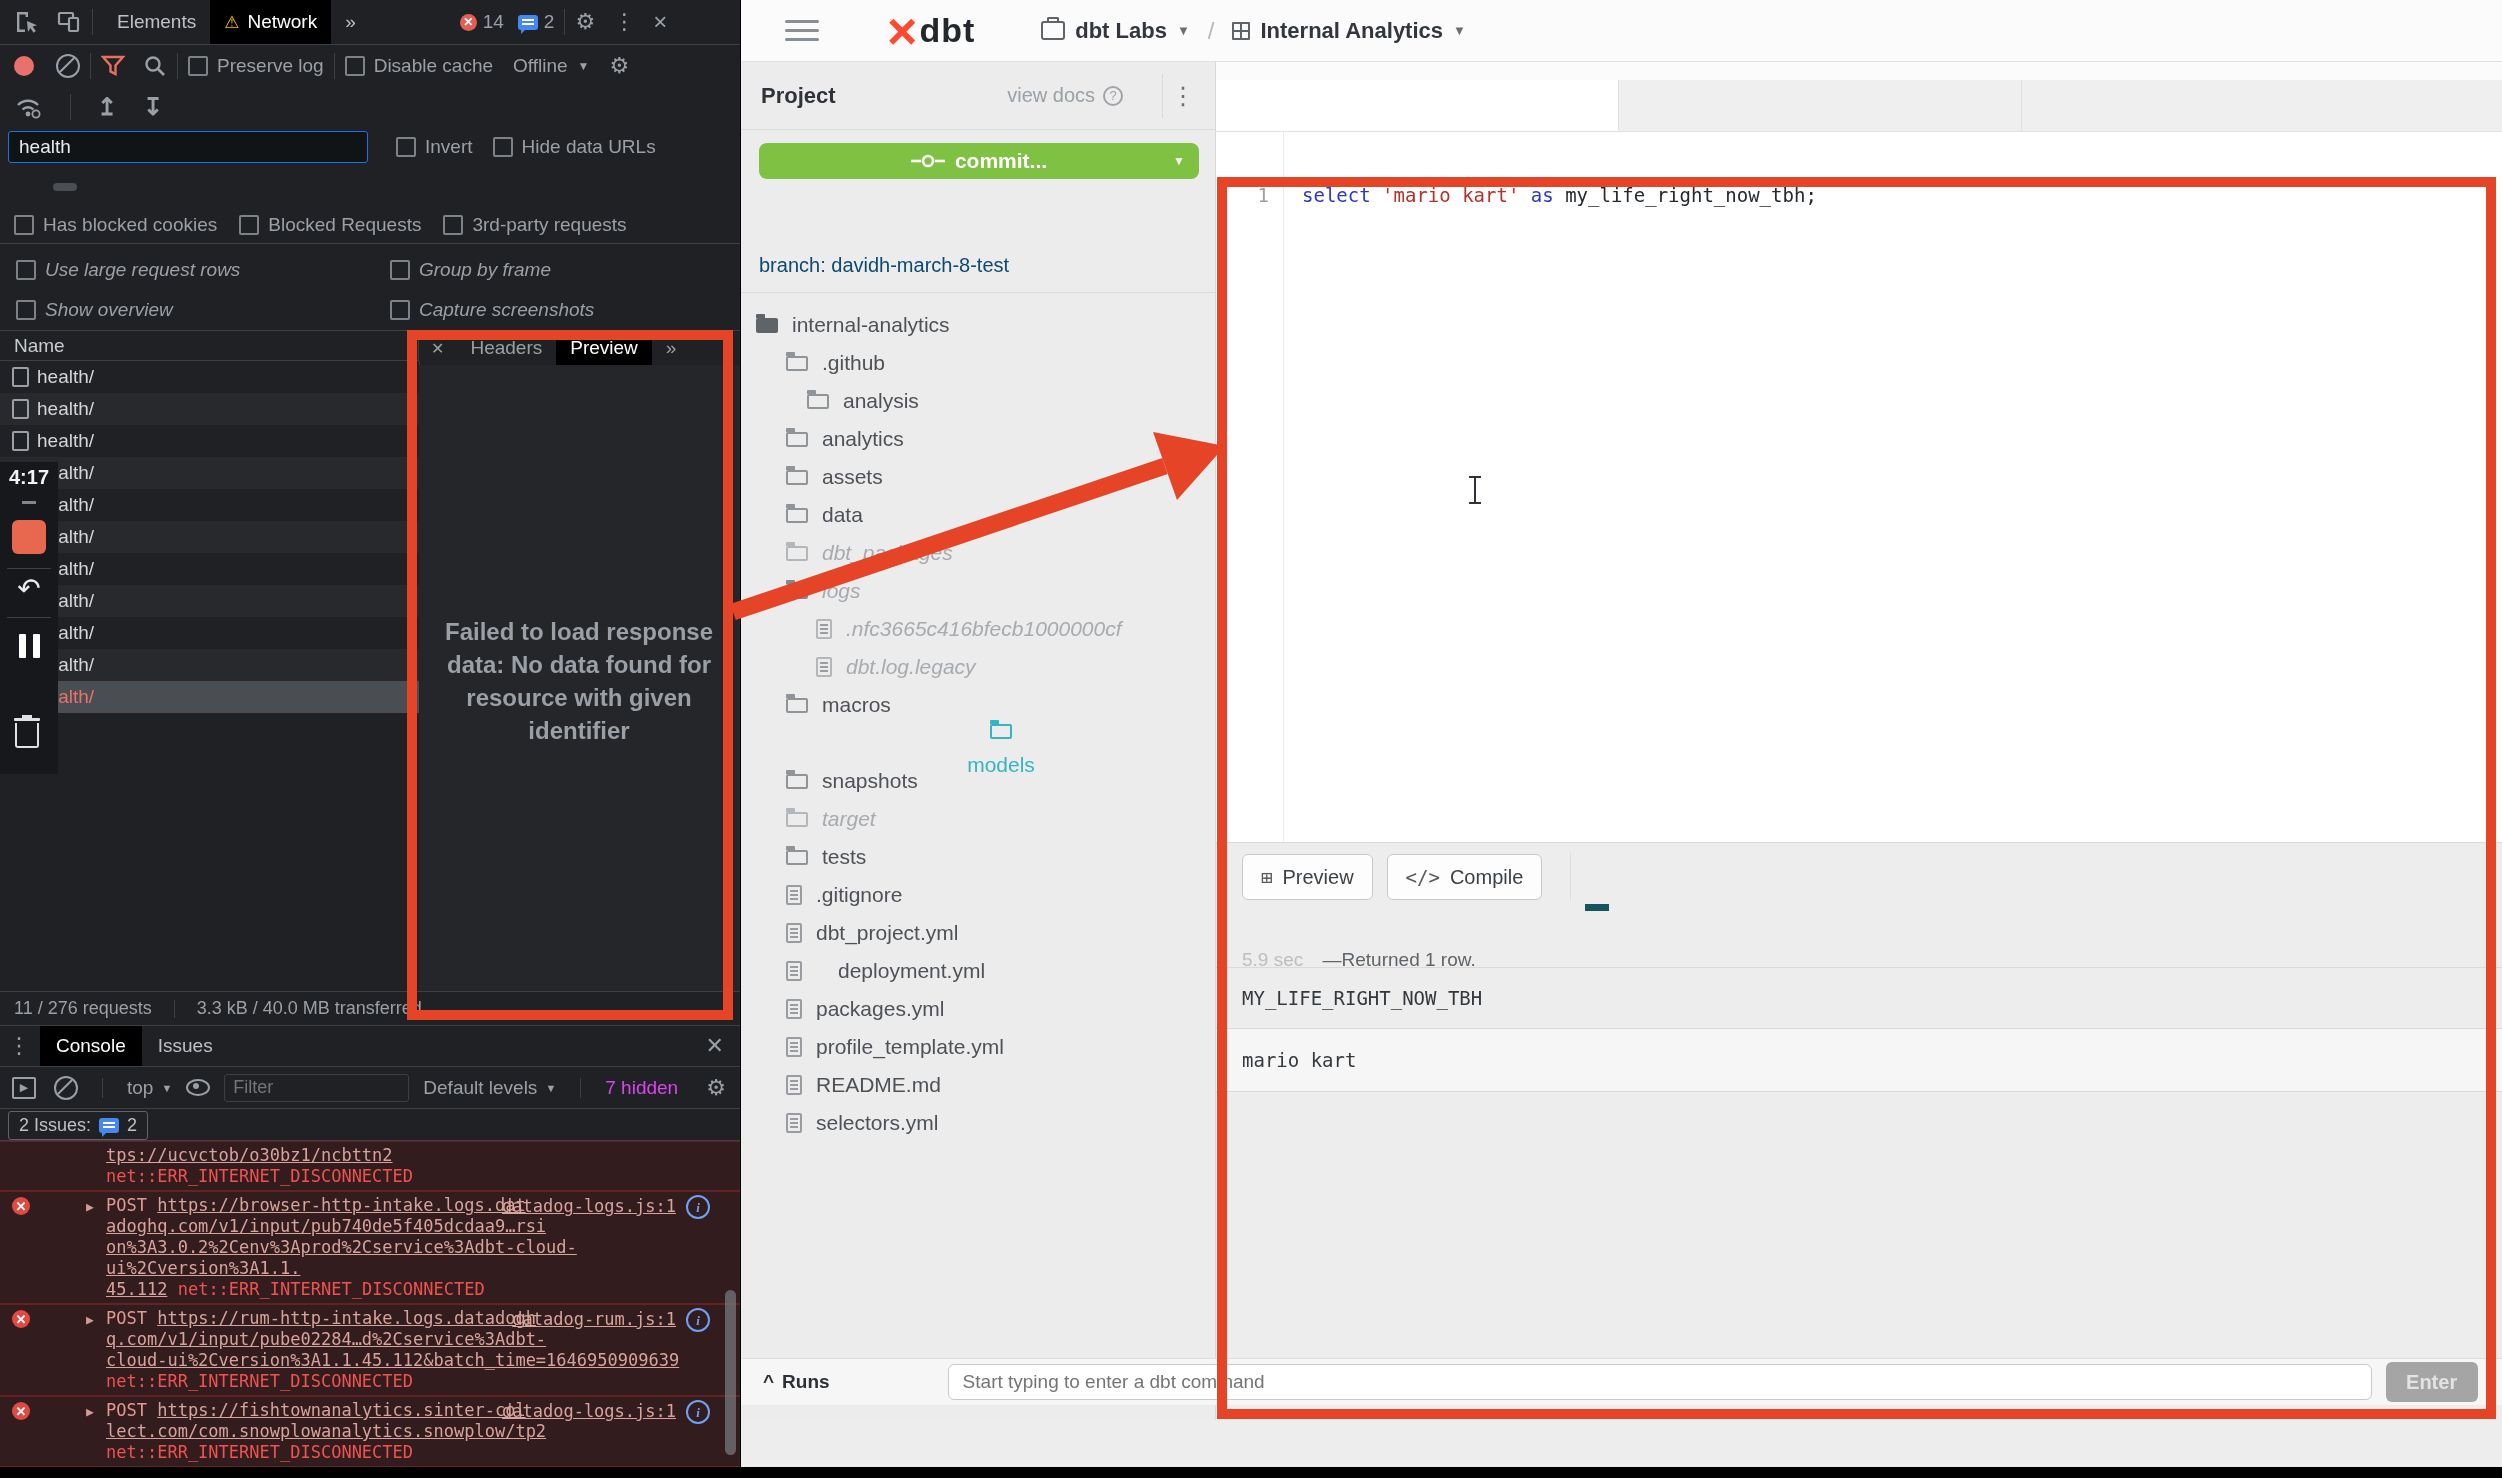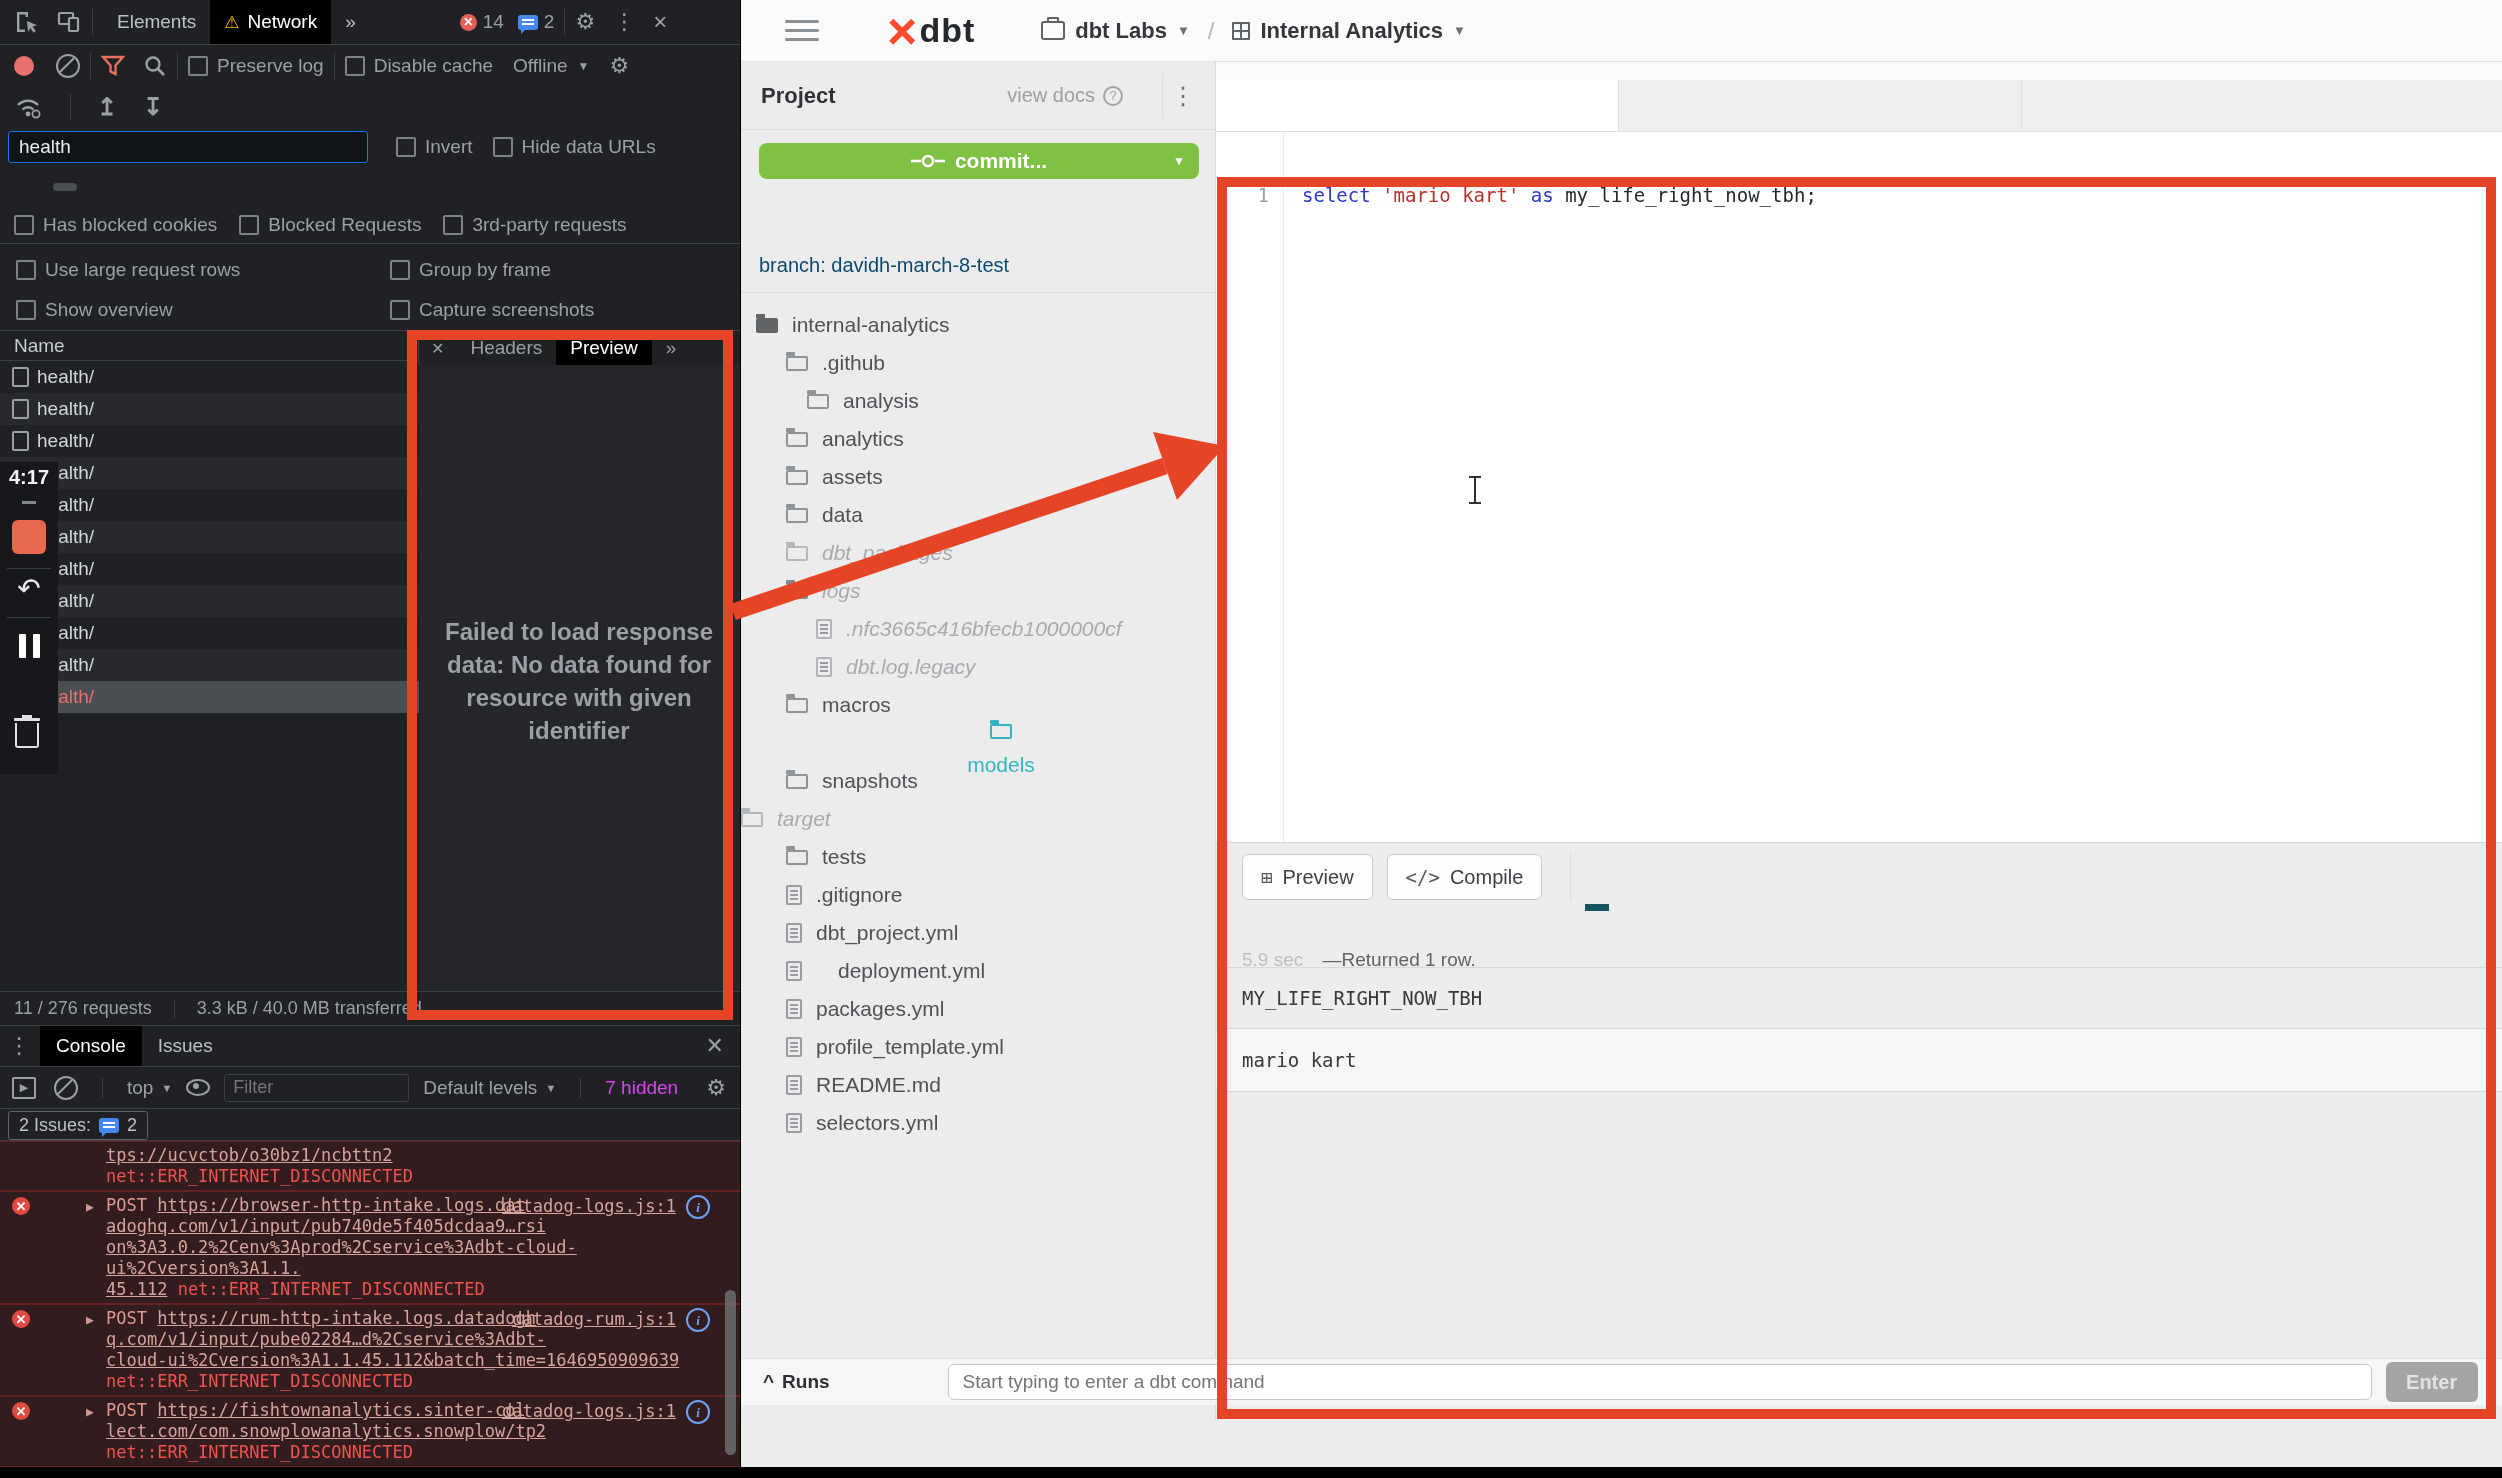--- a/index.html
+++ b/index.html
@@ -28,21 +28,21 @@
   .dt-toolbar2{position:absolute;left:0;top:88px;width:740px;height:38px;display:flex;align-items:center;padding-left:14px;box-sizing:border-box;gap:26px;}
   .arrowud{font-size:24px;color:#9aa0a6;font-weight:bold;}
   .dt-filterrow{position:absolute;left:0;top:126px;width:740px;height:42px;display:flex;align-items:center;padding-left:8px;box-sizing:border-box;}
   .filter-input{width:360px;height:32px;background:#111417;border:1px solid #1a73e8;border-radius:3px;color:#e8eaed;font-size:19px;padding:0 30px 0 10px;box-sizing:border-box;font-family:"Liberation Sans",sans-serif;position:relative;}
   .clearx{width:18px;height:18px;border-radius:50%;background:#80868b;color:#202124;font-size:13px;display:flex;align-items:center;justify-content:center;margin-left:-26px;}
   .dt-typerow{position:absolute;left:0;top:168px;width:740px;height:38px;display:flex;align-items:center;padding-left:12px;box-sizing:border-box;gap:17px;color:#cdd1d5;font-size:19px;}
   .pill{padding:4px 12px;border-radius:6px;}
   .pill.active{background:#4b4e53;color:#e8eaed;}
   .dt-reqfilters{position:absolute;left:0;top:206px;width:740px;height:38px;display:flex;align-items:center;padding-left:14px;box-sizing:border-box;gap:22px;border-bottom:1px solid #3c4043;}
   .dt-options{position:absolute;left:0;top:245px;width:740px;height:86px;border-bottom:1px solid #3c4043;box-sizing:border-box;}
-  .opt{position:absolute;display:flex;align-items:center;}
+  .opt{position:absolute;display:flex;align-items:center;font-style:italic;}
   .dt-namehdr{position:absolute;left:0;top:331px;width:419px;height:30px;border-bottom:1px solid #3c4043;border-right:1px solid #3c4043;display:flex;align-items:center;padding-left:14px;box-sizing:border-box;color:#c8ccd0;}
   #req-list{position:absolute;left:0;top:361px;width:419px;height:630px;border-right:1px solid #3c4043;overflow:hidden;}
   .req-row{height:32px;display:flex;align-items:center;padding-left:12px;box-sizing:border-box;color:#d3d6d9;gap:8px;}
   .req-row:nth-child(even){background:#27292d;}
   .req-row.selected{background:#4a4d52;color:#e8736c;}
   .doc-icon{width:13px;height:16px;border:2px solid #9aa0a6;border-radius:2px;flex:none;}
   .req-row.selected .doc-icon{border-color:#e8736c;}
   
   #recorder{position:absolute;left:0;top:462px;width:58px;height:312px;background:#17181b;display:flex;flex-direction:column;align-items:center;z-index:6;}
   .rec-time{color:#f1f3f4;font-weight:bold;font-size:20px;margin-top:4px;}
@@ -596,21 +596,21 @@
           <span>macros</span>
         </div>
           <div class="trow teal icon-folder" style="padding-left: 45px; flex-direction: column;">
           <span class="ticon"></span>
           <span>models</span>
         </div>
           <div class="trow icon-folder" style="padding-left: 45px;">
           <span class="ticon"></span>
           <span>snapshots</span>
         </div>
-          <div class="trow muted italic icon-folder" style="">
+          <div class="trow muted italic icon-folder" style="padding-left: 45px;">
           <span class="ticon"></span>
           <span>target</span>
         </div>
           <div class="trow icon-folder" style="padding-left: 45px;">
           <span class="ticon"></span>
           <span>tests</span>
         </div>
           <div class="trow icon-file" style="padding-left: 45px;">
           <span class="ticon"></span>
           <span>.gitignore</span>

